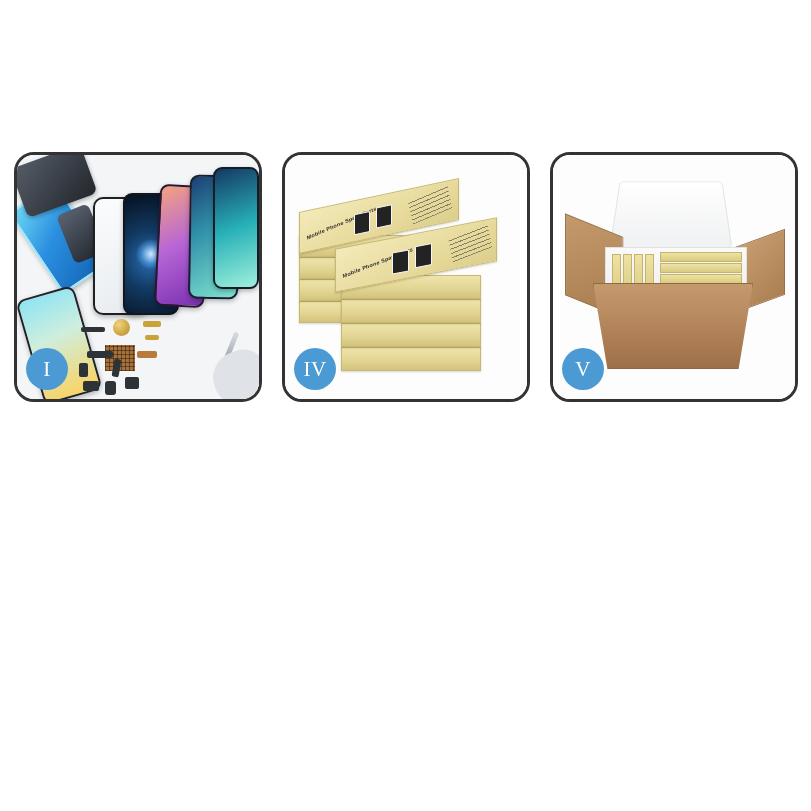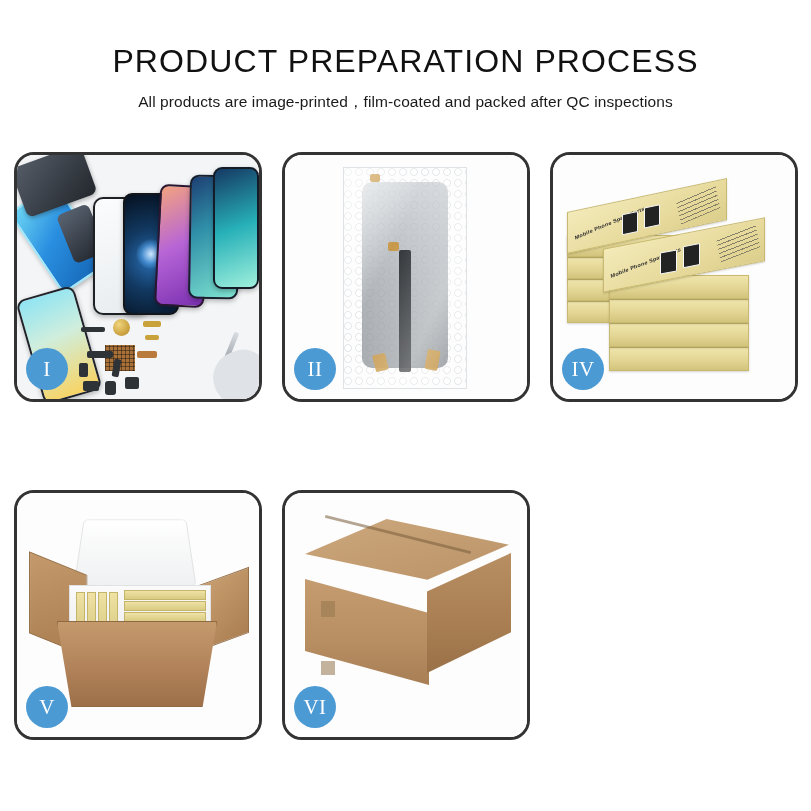--- a/index.html
+++ b/index.html
@@ -311,24 +311,20 @@
   }
   .tape {
     position: absolute; background: rgba(150,118,76,.55);
   }
 </style>
 </head>
 <body>
 
 <div class="page">
 
-  <div class="header">
-    <div class="title">PRODUCT PREPARATION PROCESS</div>
-    <div class="subtitle">All products are image-printed，film-coated and packed after QC inspections</div>
-  </div>
 
   <div class="grid">
 
     <div class="panel">
       <div class="scene p1">
         <div class="ph ph-blue"></div>
         <div class="ph ph-glass"></div>
         <div class="ph ph-dark"></div>
         <div class="ph ph-purple"></div>
         <div class="ph ph-teal"></div>
@@ -348,34 +344,20 @@
         <div class="chip" style="left:88px;top:226px;width:11px;height:14px;border-radius:3px;"></div>
         <div class="chip" style="left:108px;top:222px;width:14px;height:12px;"></div>
         <div class="tweezer"></div>
         <div class="chip" style="left:206px;top:222px;width:5px;height:5px;border-radius:50%;background:#9aa1a8;"></div>
         <div class="chip" style="left:216px;top:230px;width:5px;height:5px;border-radius:50%;background:#9aa1a8;"></div>
         <div class="hand"></div>
       </div>
       <div class="badge">I</div>
     </div>
 
-    <div class="panel">
-      <div class="scene p2">
-        <div class="bubble-pack">
-          <div class="screen-in"></div>
-          <div class="flex-strip"></div>
-          <div class="flex-pad" style="left:26px;top:6px;width:10px;height:8px;"></div>
-          <div class="flex-pad" style="left:44px;top:74px;width:11px;height:9px;"></div>
-          <div class="flex-pad" style="left:30px;top:186px;width:13px;height:17px;transform:rotate(-14deg);"></div>
-          <div class="flex-pad" style="left:82px;top:182px;width:13px;height:20px;transform:rotate(10deg);"></div>
-          <div class="bubble-sheen"></div>
-        </div>
-      </div>
-      <div class="badge">II</div>
-    </div>
 
 
     <div class="panel">
       <div class="scene p4">
         <div class="stackwrap">
 
           <div class="gbox" style="left:4px;top:124px;width:112px;height:22px;"></div>
           <div class="gbox" style="left:4px;top:102px;width:112px;height:22px;"></div>
           <div class="gbox" style="left:4px;top:80px;width:112px;height:22px;"></div>
           <div class="gbox" style="left:4px;top:58px;width:112px;height:22px;"></div>
@@ -414,26 +396,15 @@
           <div class="innerbox" style="left:54px;top:4px;width:82px;height:10px;"></div>
           <div class="innerbox" style="left:54px;top:15px;width:82px;height:10px;"></div>
           <div class="innerbox" style="left:54px;top:26px;width:82px;height:10px;"></div>
           <div class="innerbox" style="left:54px;top:37px;width:82px;height:10px;"></div>
         </div>
         <div class="carton5"></div>
       </div>
       <div class="badge">V</div>
     </div>
 
-    <div class="panel">
-      <div class="scene p6">
-        <div class="c6-lid"></div>
-        <div class="c6-seam"></div>
-        <div class="c6-front"></div>
-        <div class="c6-side"></div>
-        <div class="tape" style="left:36px;top:108px;width:14px;height:16px;"></div>
-        <div class="tape" style="left:36px;top:168px;width:14px;height:14px;"></div>
-      </div>
-      <div class="badge">VI</div>
-    </div>
 
   </div>
 </div>
 
 </body></html>

